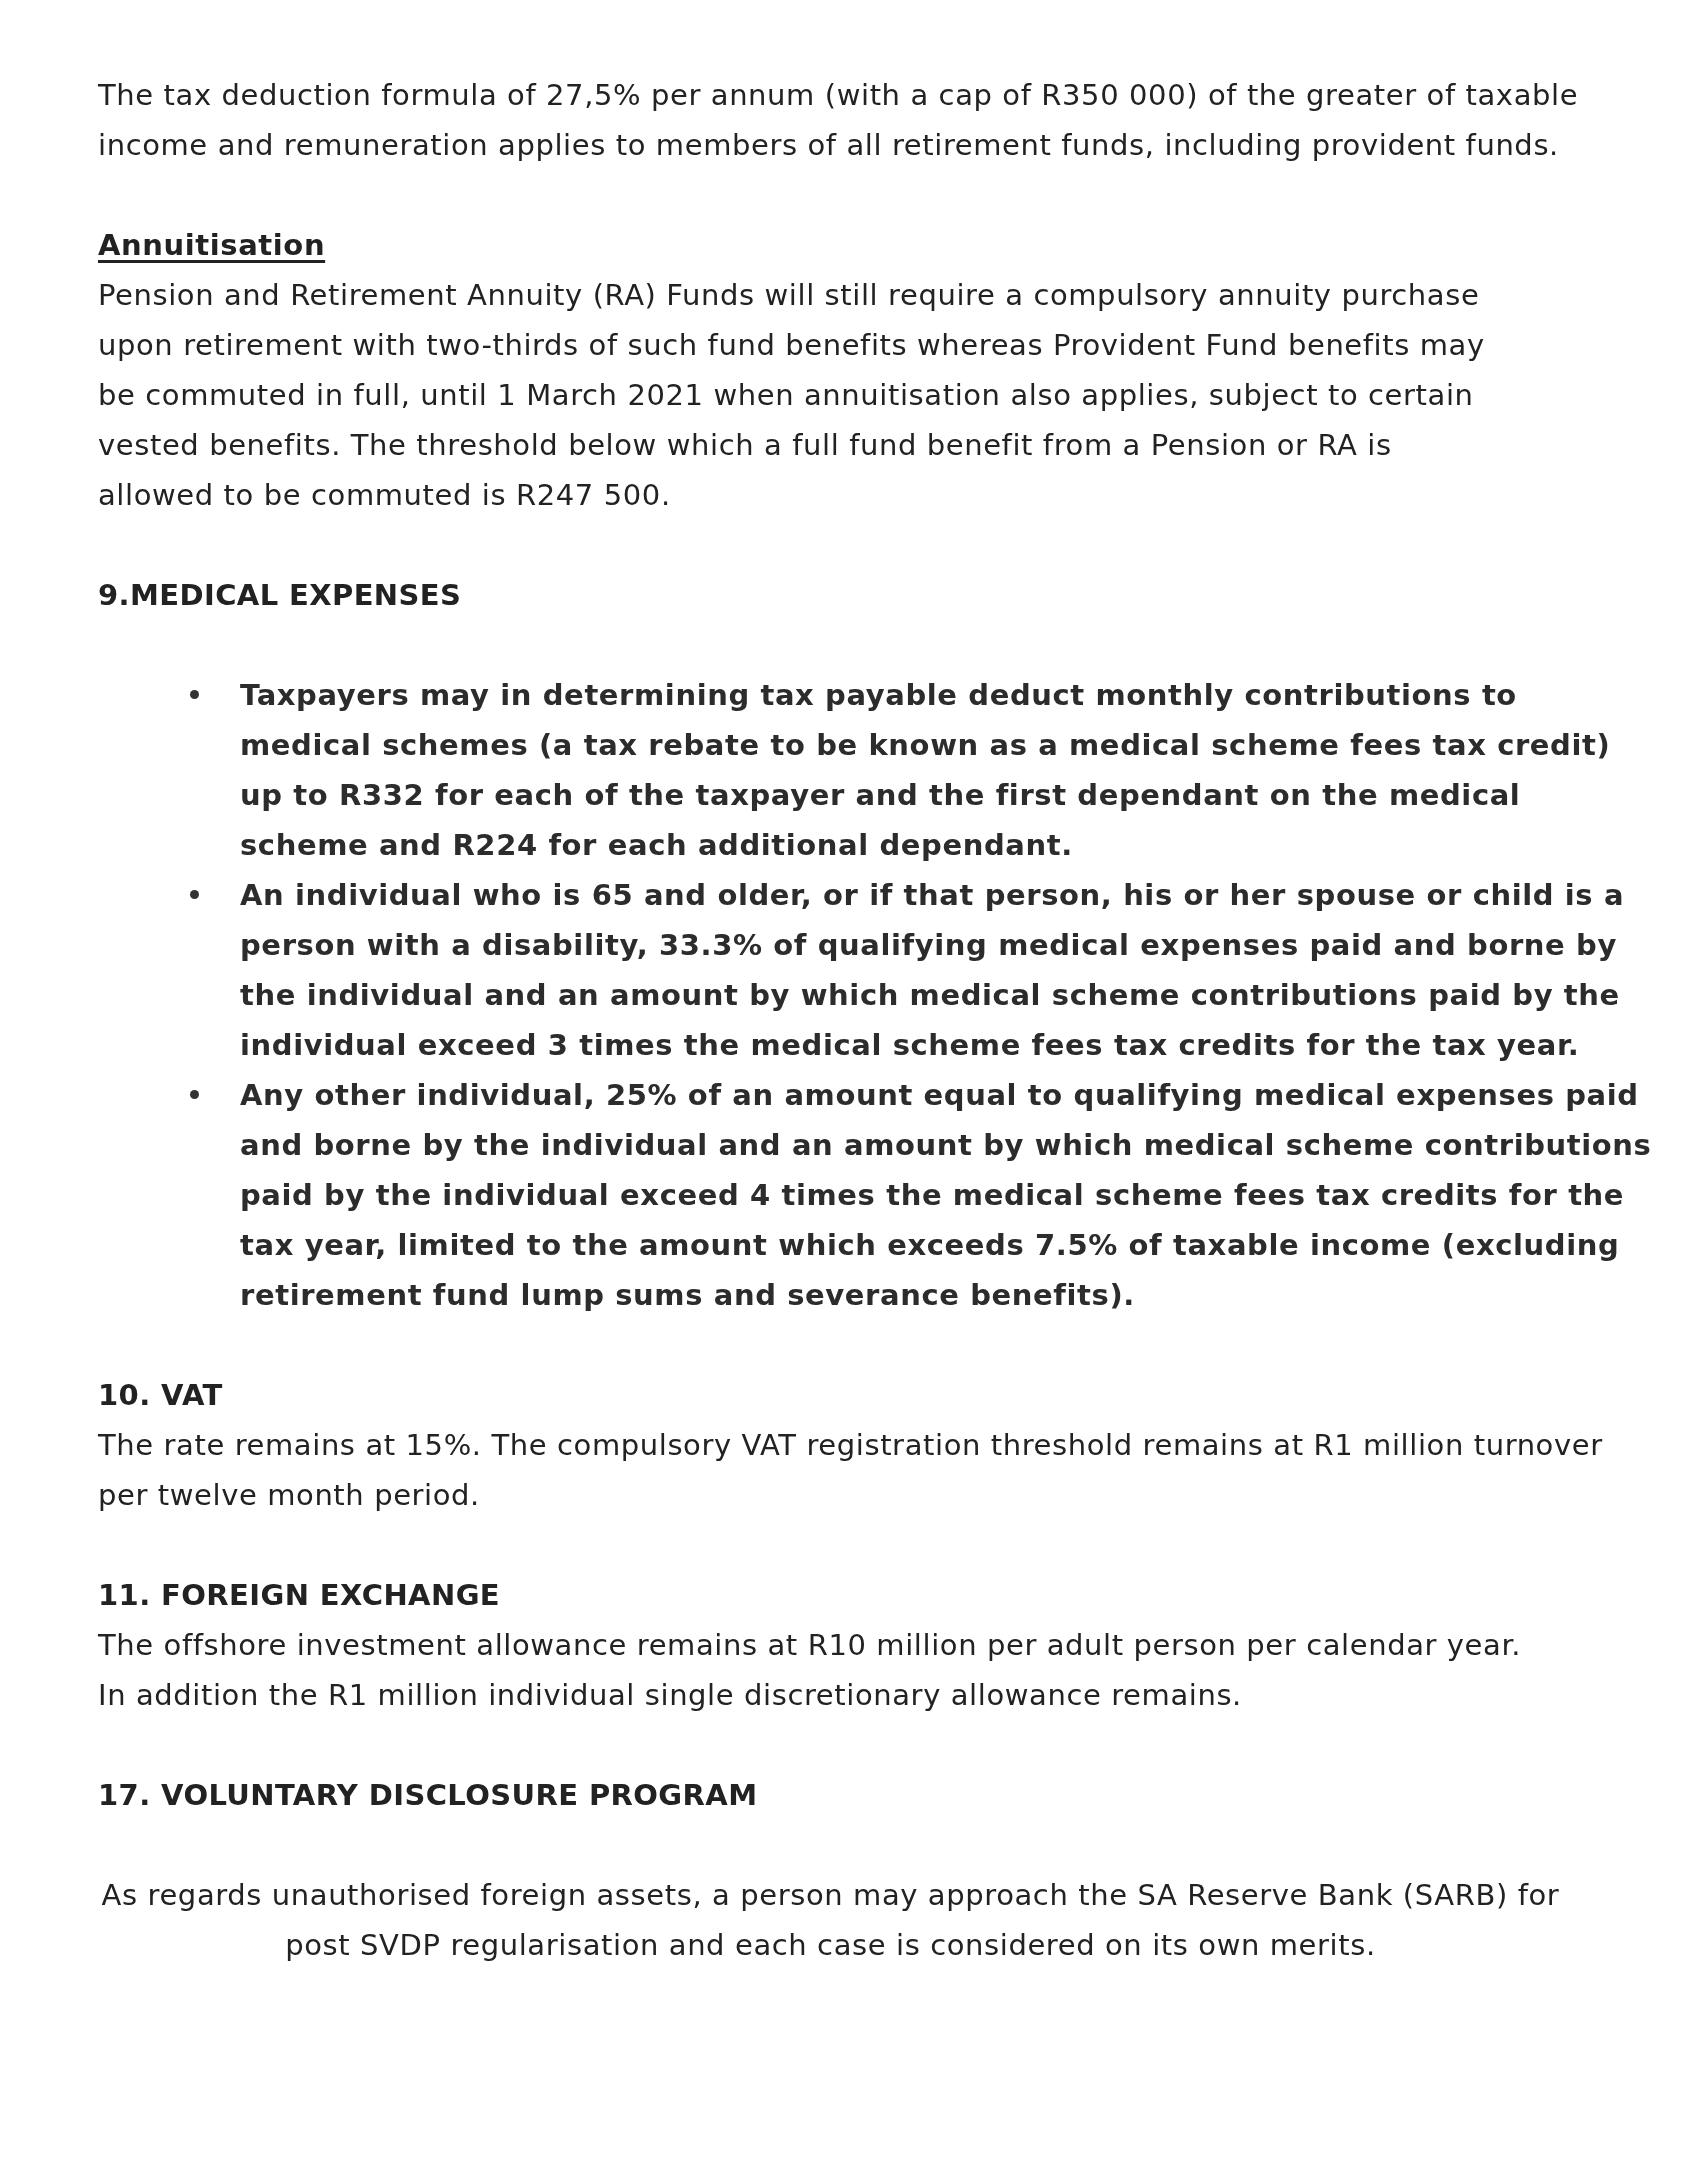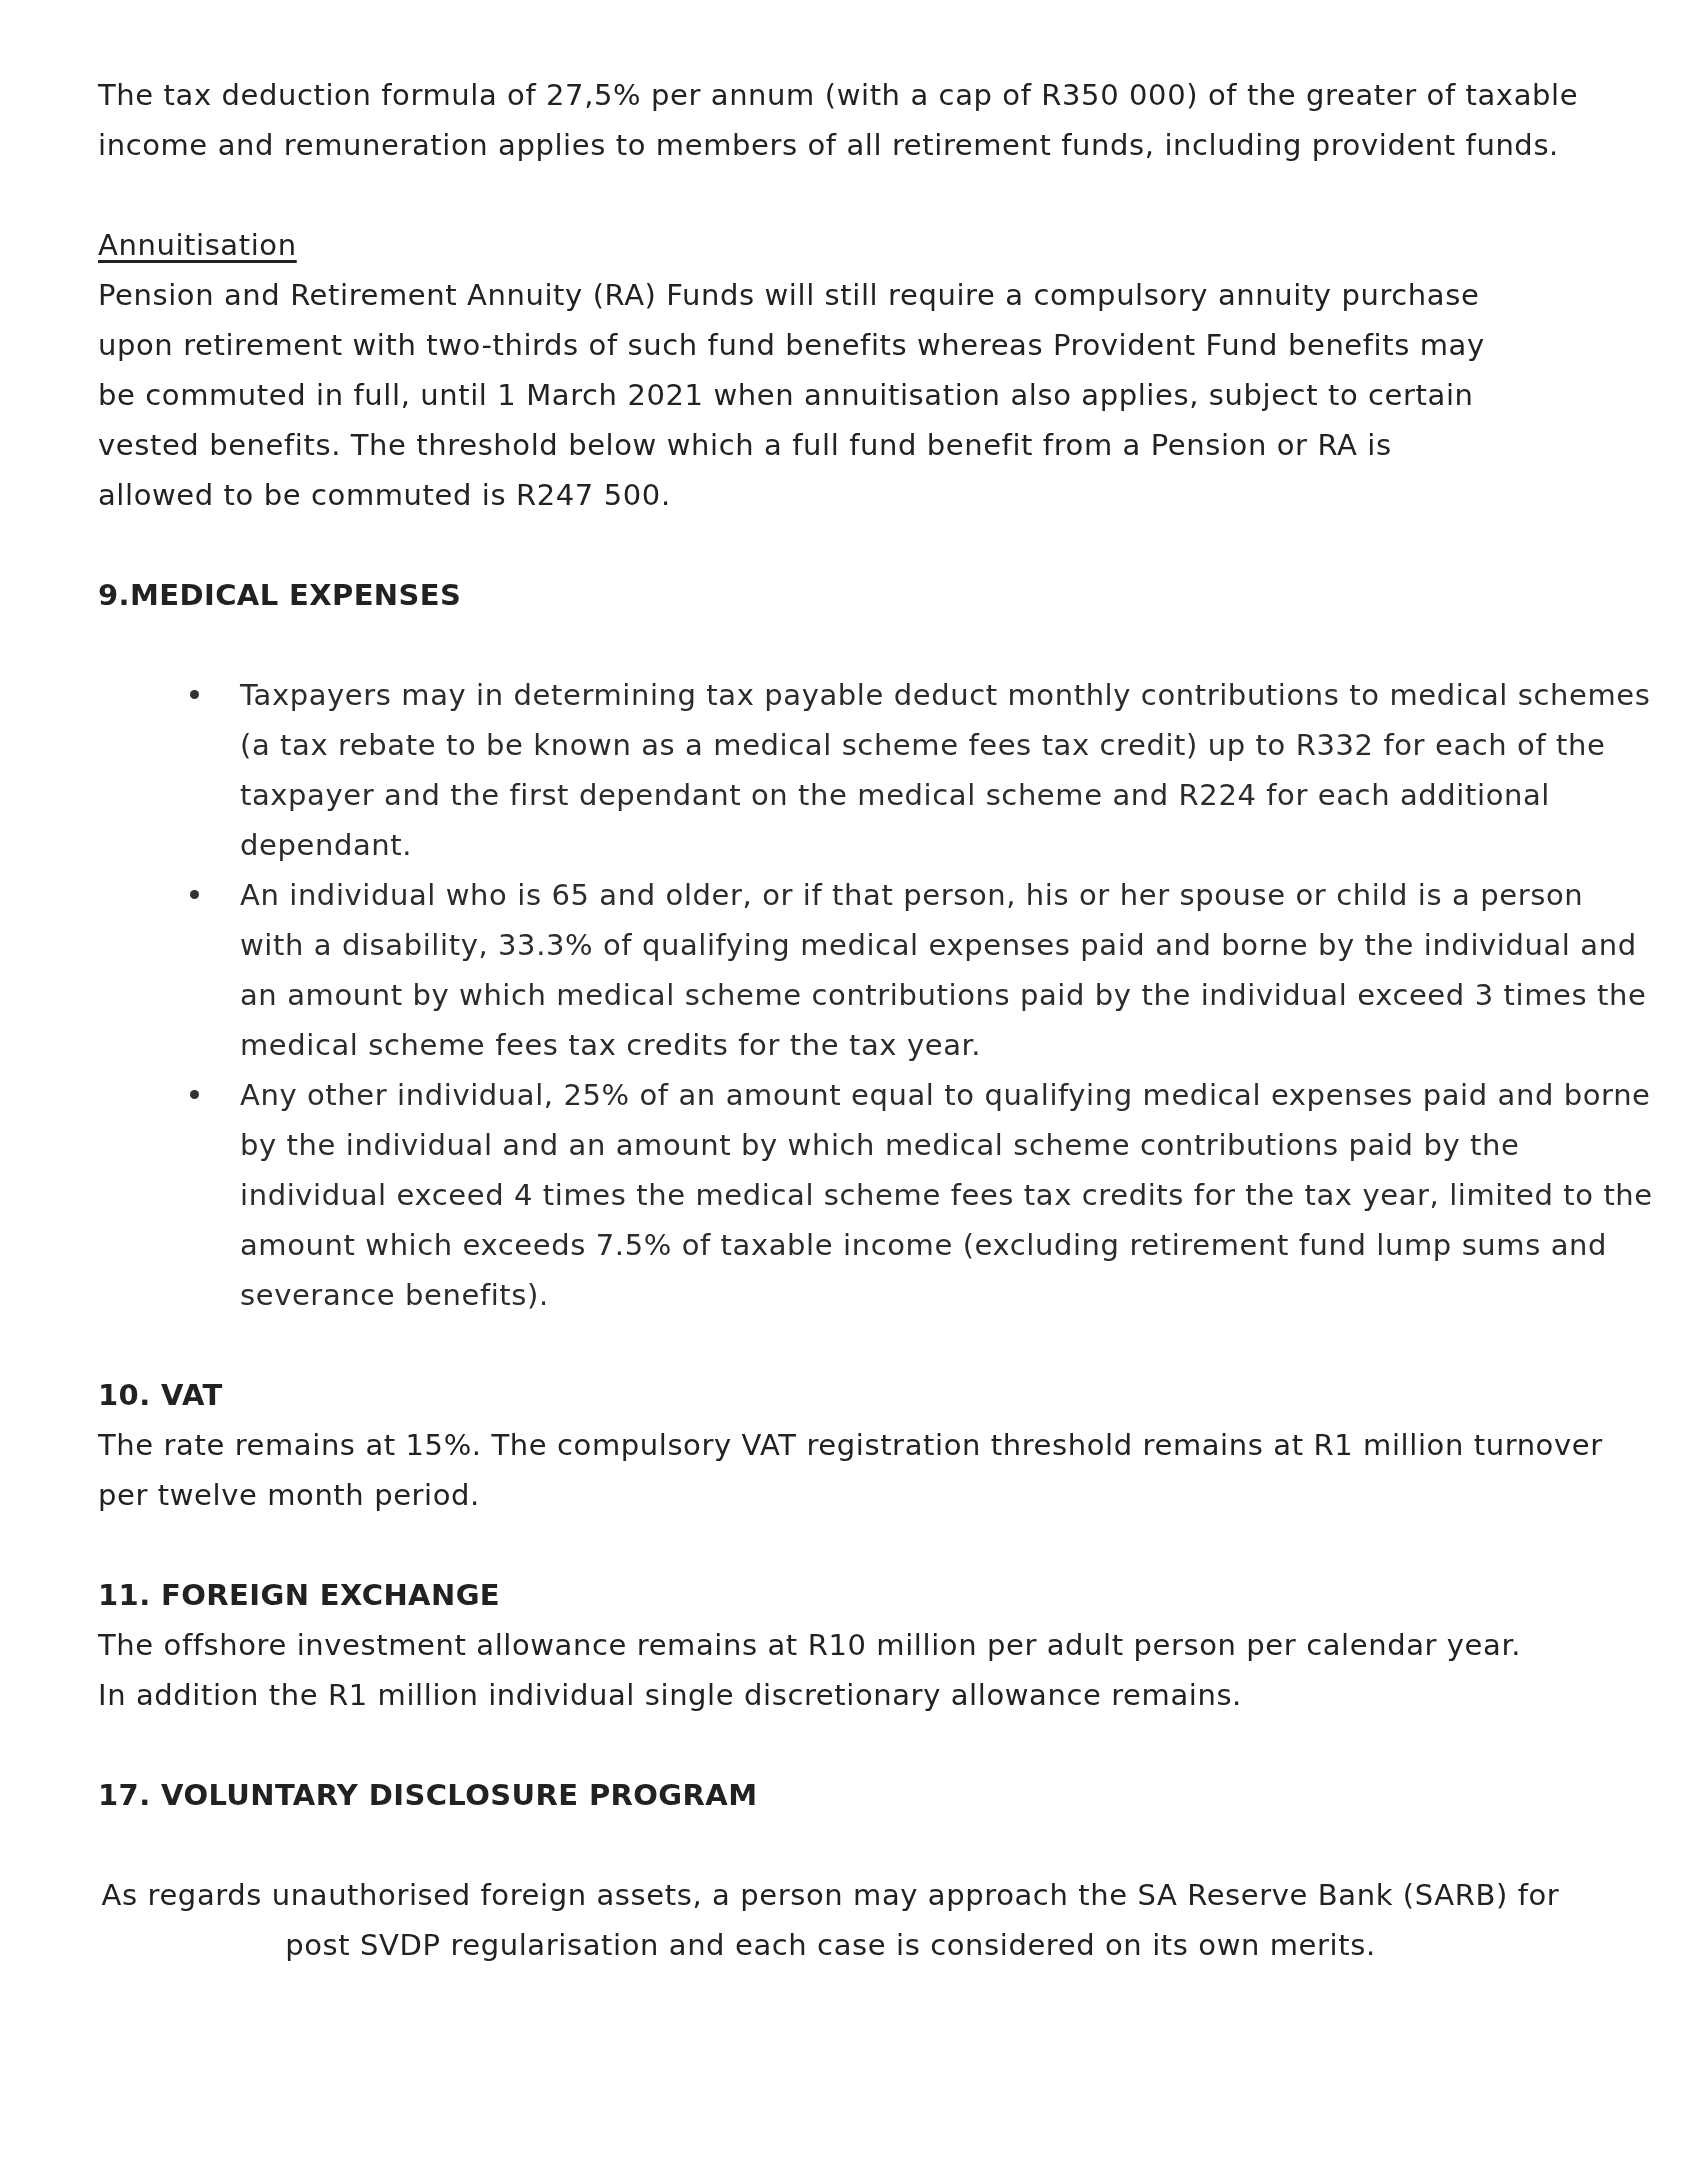--- a/index.html
+++ b/index.html
@@ -21,21 +21,21 @@
       top: 30px;
       width: 1495px;
       font-size: 29px;
       line-height: 50px;
       letter-spacing: 0.6px;
     }
     p { margin: 0; }
     .para { margin: 0; }
     .gap-small { height: 50px; }
     .subhead {
-      font-weight: normal;
+      font-weight: bold;
       text-decoration: underline;
       text-decoration-thickness: 3px;
       text-underline-offset: 5px;
       margin: 0;
     }
     .heading {
       font-weight: bold;
       margin: 0;
       letter-spacing: 0.4px;
     }
@@ -70,21 +70,21 @@
 
   <p class="para" style="width:1485px;margin-top:40px;">The tax deduction formula of 27,5% per annum (with a cap of R350 000) of the greater of taxable income and remuneration applies to members of all retirement funds, including provident funds.</p>
 
   <div class="gap-small"></div>
 
   <p class="subhead">Annuitisation</p>
   <p class="para" style="width:1406px;">Pension and Retirement Annuity (RA) Funds will still require a compulsory annuity purchase upon retirement with two-thirds of such fund benefits whereas Provident Fund benefits may be commuted in full, until 1 March 2021 when annuitisation also applies, subject to certain vested benefits.  The threshold below which a full fund benefit from a Pension or RA is allowed to be commuted is R247 500.</p>
 
   <p class="heading heading-medical">9.MEDICAL EXPENSES</p>
 
-  <ul class="bullets" style="width:1416px;">
+  <ul class="bullets" style="width:1416px;font-weight:bold;">
     <li>
       <span class="bullet-dot"></span>
       <span>Taxpayers may in determining tax payable deduct monthly contributions to medical schemes (a tax rebate to be known as a medical scheme fees tax credit) up to R332 for each of the taxpayer and the first dependant on the medical scheme and R224 for each additional dependant.</span>
     </li>
     <li>
       <span class="bullet-dot"></span>
       <span>An individual who is 65 and older, or if that person, his or her spouse or child is a person with a disability, 33.3% of qualifying medical expenses paid and borne by the individual and an amount by which medical scheme contributions paid by the individual exceed 3 times the medical scheme fees tax credits for the tax year.</span>
     </li>
     <li>
       <span class="bullet-dot"></span>

